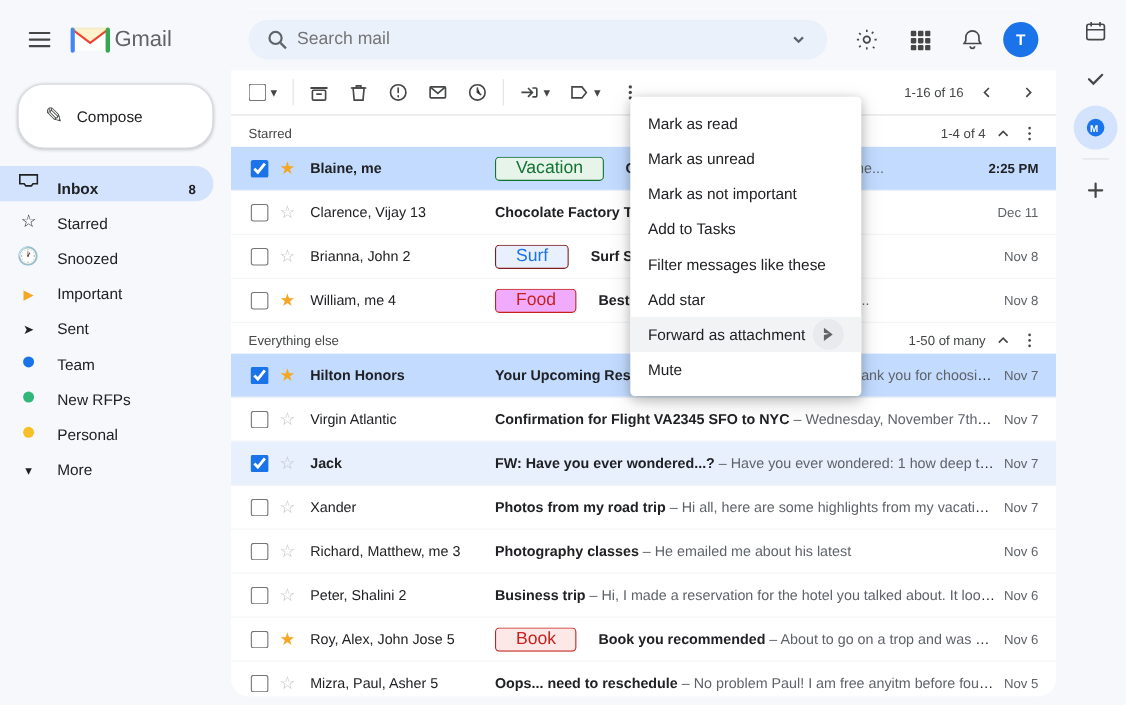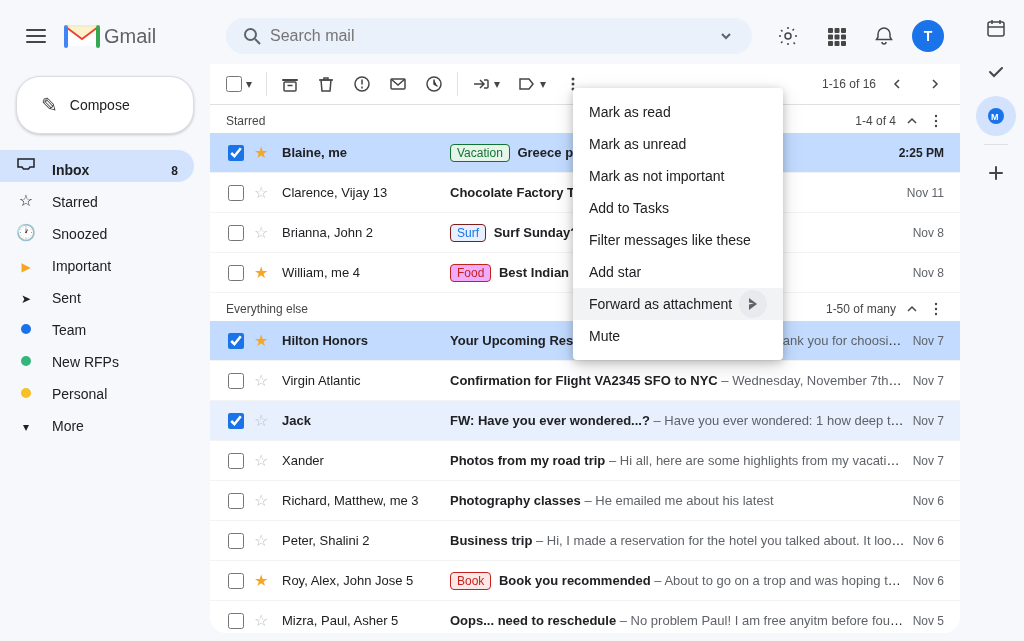--- a/index.html
+++ b/index.html
@@ -42,21 +42,21 @@
     .email-row .checkbox { width: 20px; margin-right: 8px; }
     .email-row .star { width: 20px; margin-right: 8px; color: #f5a623; font-size: 16px; cursor: pointer; }
     .email-row .star.empty { color: #bdc1c6; }
     .email-row .sender { width: 160px; font-weight: 600; font-size: 13px; overflow: hidden; white-space: nowrap; text-overflow: ellipsis; flex-shrink: 0; }
     .email-row .sender.normal { font-weight: 400; }
     .email-row .subject-snippet { flex: 1; overflow: hidden; white-space: nowrap; text-overflow: ellipsis; margin: 0 8px; font-size: 13px; }
     .email-row .subject { font-weight: 600; }
     .email-row .snippet { color: #5f6368; font-weight: 400; }
     .email-row .date { font-size: 12px; color: #5f6368; white-space: nowrap; flex-shrink: 0; }
     .email-row .date.bold { font-weight: 700; color: #202124; }
-    .tag { display: inline-block; padding: 1px 6px; border-radius: 4px; font-size: 12px; margin-right: 4px; }
+    .tag { display: inline-block; padding: 1px 18px; border-radius: 4px; font-size: 16px; margin-right: 16px; }
     .tag.vacation { background: #e6f4ea; color: #137333; border: 1px solid #137333; }
     .tag.surf { background: #e8f0fe; color: #1a73e8; border: 1px solid #7f1d1d; }
     .tag.food { background: #f0abfc; color: #c5221f; border: 1px solid #c5221f; }
     .tag.book { background: #fce8e6; color: #c5221f; border: 1px solid #c5221f; }
 
     
     .dropdown-overlay { position: fixed; top: 0; left: 0; width: 100%; height: 100%; z-index: 100; }
     .dropdown-menu { position: fixed; top: 88px; left: 573px; background: white; border-radius: 4px; box-shadow: 0 2px 10px rgba(0,0,0,0.2), 0 6px 20px rgba(0,0,0,0.15); z-index: 200; min-width: 210px; padding: 8px 0; }
     .dropdown-item { padding: 8px 16px; cursor: pointer; font-size: 14px; color: #202124; display: flex; align-items: center; }
     .dropdown-item.hovered { background: #f1f3f4; }
@@ -296,21 +296,21 @@
     </div>
 
     <div class="email-row">
       <input type="checkbox" class="checkbox" style="">
       <span class="star empty">☆</span>
       <span class="sender normal">Clarence, Vijay 13</span>
       <div class="subject-snippet">
         <span class="subject">Chocolate Factory Tour –</span>
         <span class="snippet"> icket! The tour begins...</span>
       </div>
-      <span class="date">Nov 11</span>
+      <span class="date">Dec 11</span>
     </div>
 
     <div class="email-row">
       <input type="checkbox" class="checkbox" style="">
       <span class="star empty">☆</span>
       <span class="sender normal">Brianna, John 2</span>
       <div class="subject-snippet">
         <span class="tag surf">Surf</span>
         <span class="subject">Surf Sunday? –</span>
         <span class="snippet"> Gr...</span>

